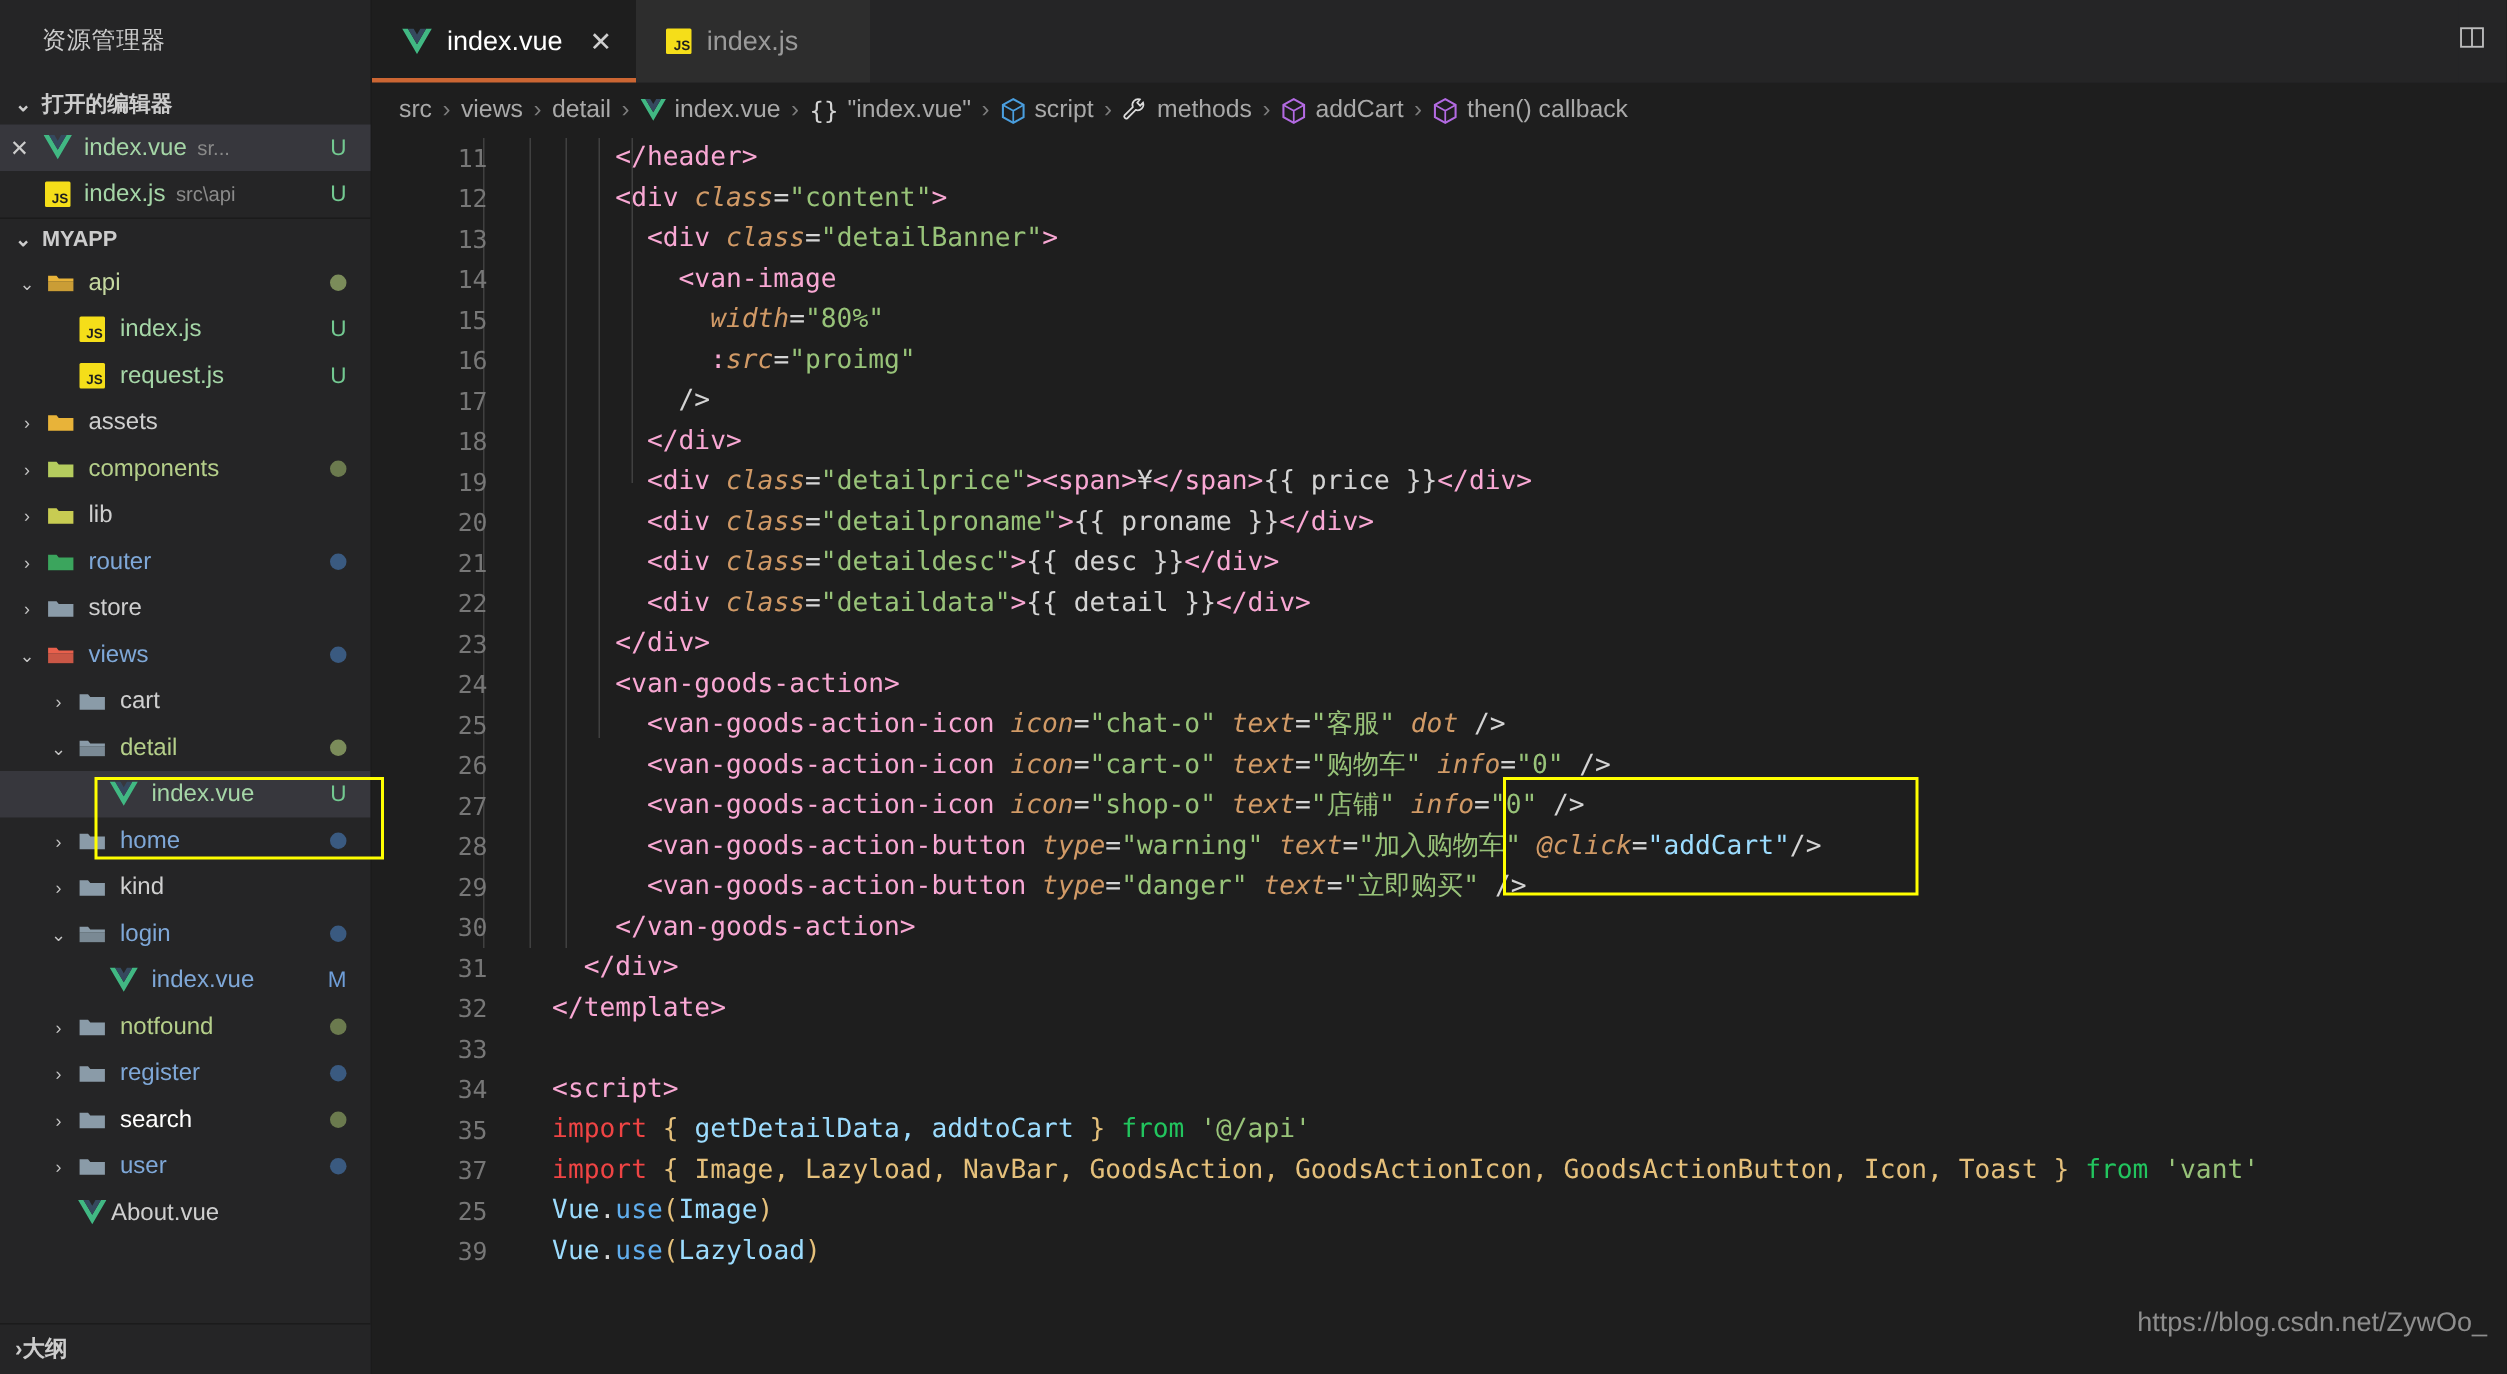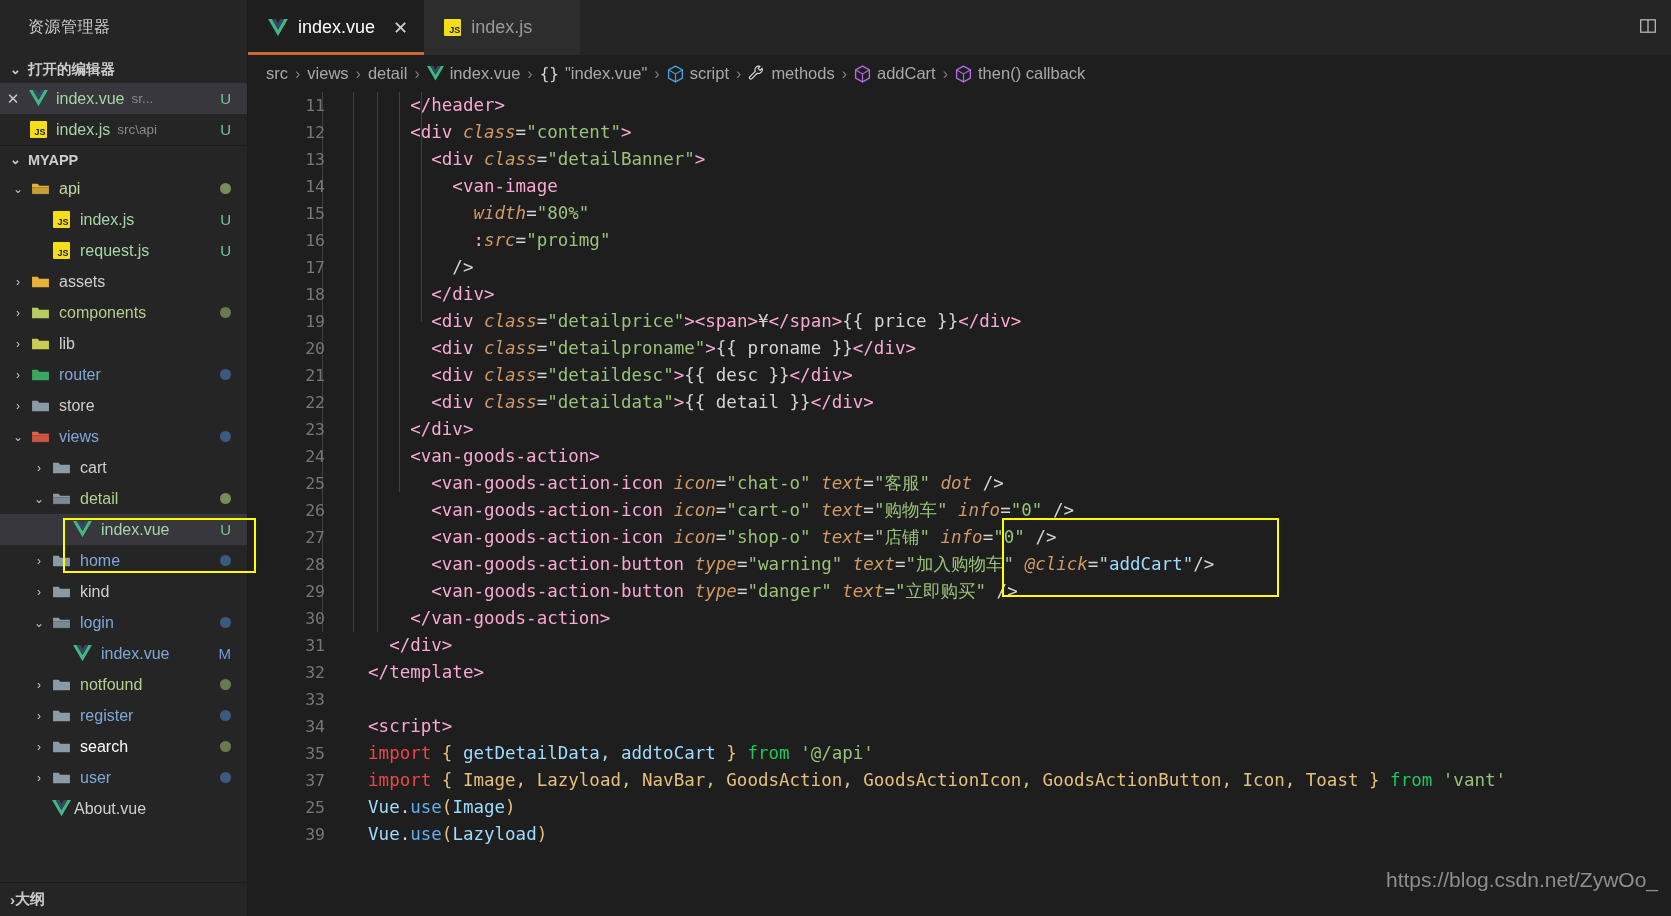--- a/index.html
+++ b/index.html
@@ -126,21 +126,21 @@
   .brace    { color: #e5c07b; }
   .plain    { color: #d4d4d4; }
   .prop     { color: #e5c07b; }
 
   .annot-box {
     position: absolute; border: 2px solid #ffff00; pointer-events: none; z-index: 20;
   }
 
   .watermark {
     position: absolute; right: 13px; bottom: 24px;
-    color: #8e8e8e; font-size: 21px; font-family: "Liberation Sans", sans-serif;
+    color: #8e8e8e; font-size: 18px; font-family: "Liberation Sans", sans-serif;
     z-index: 25;
   }
 </style>
 </head>
 <body>
 
 <div id="app">
 
   <div class="sidebar">
 

